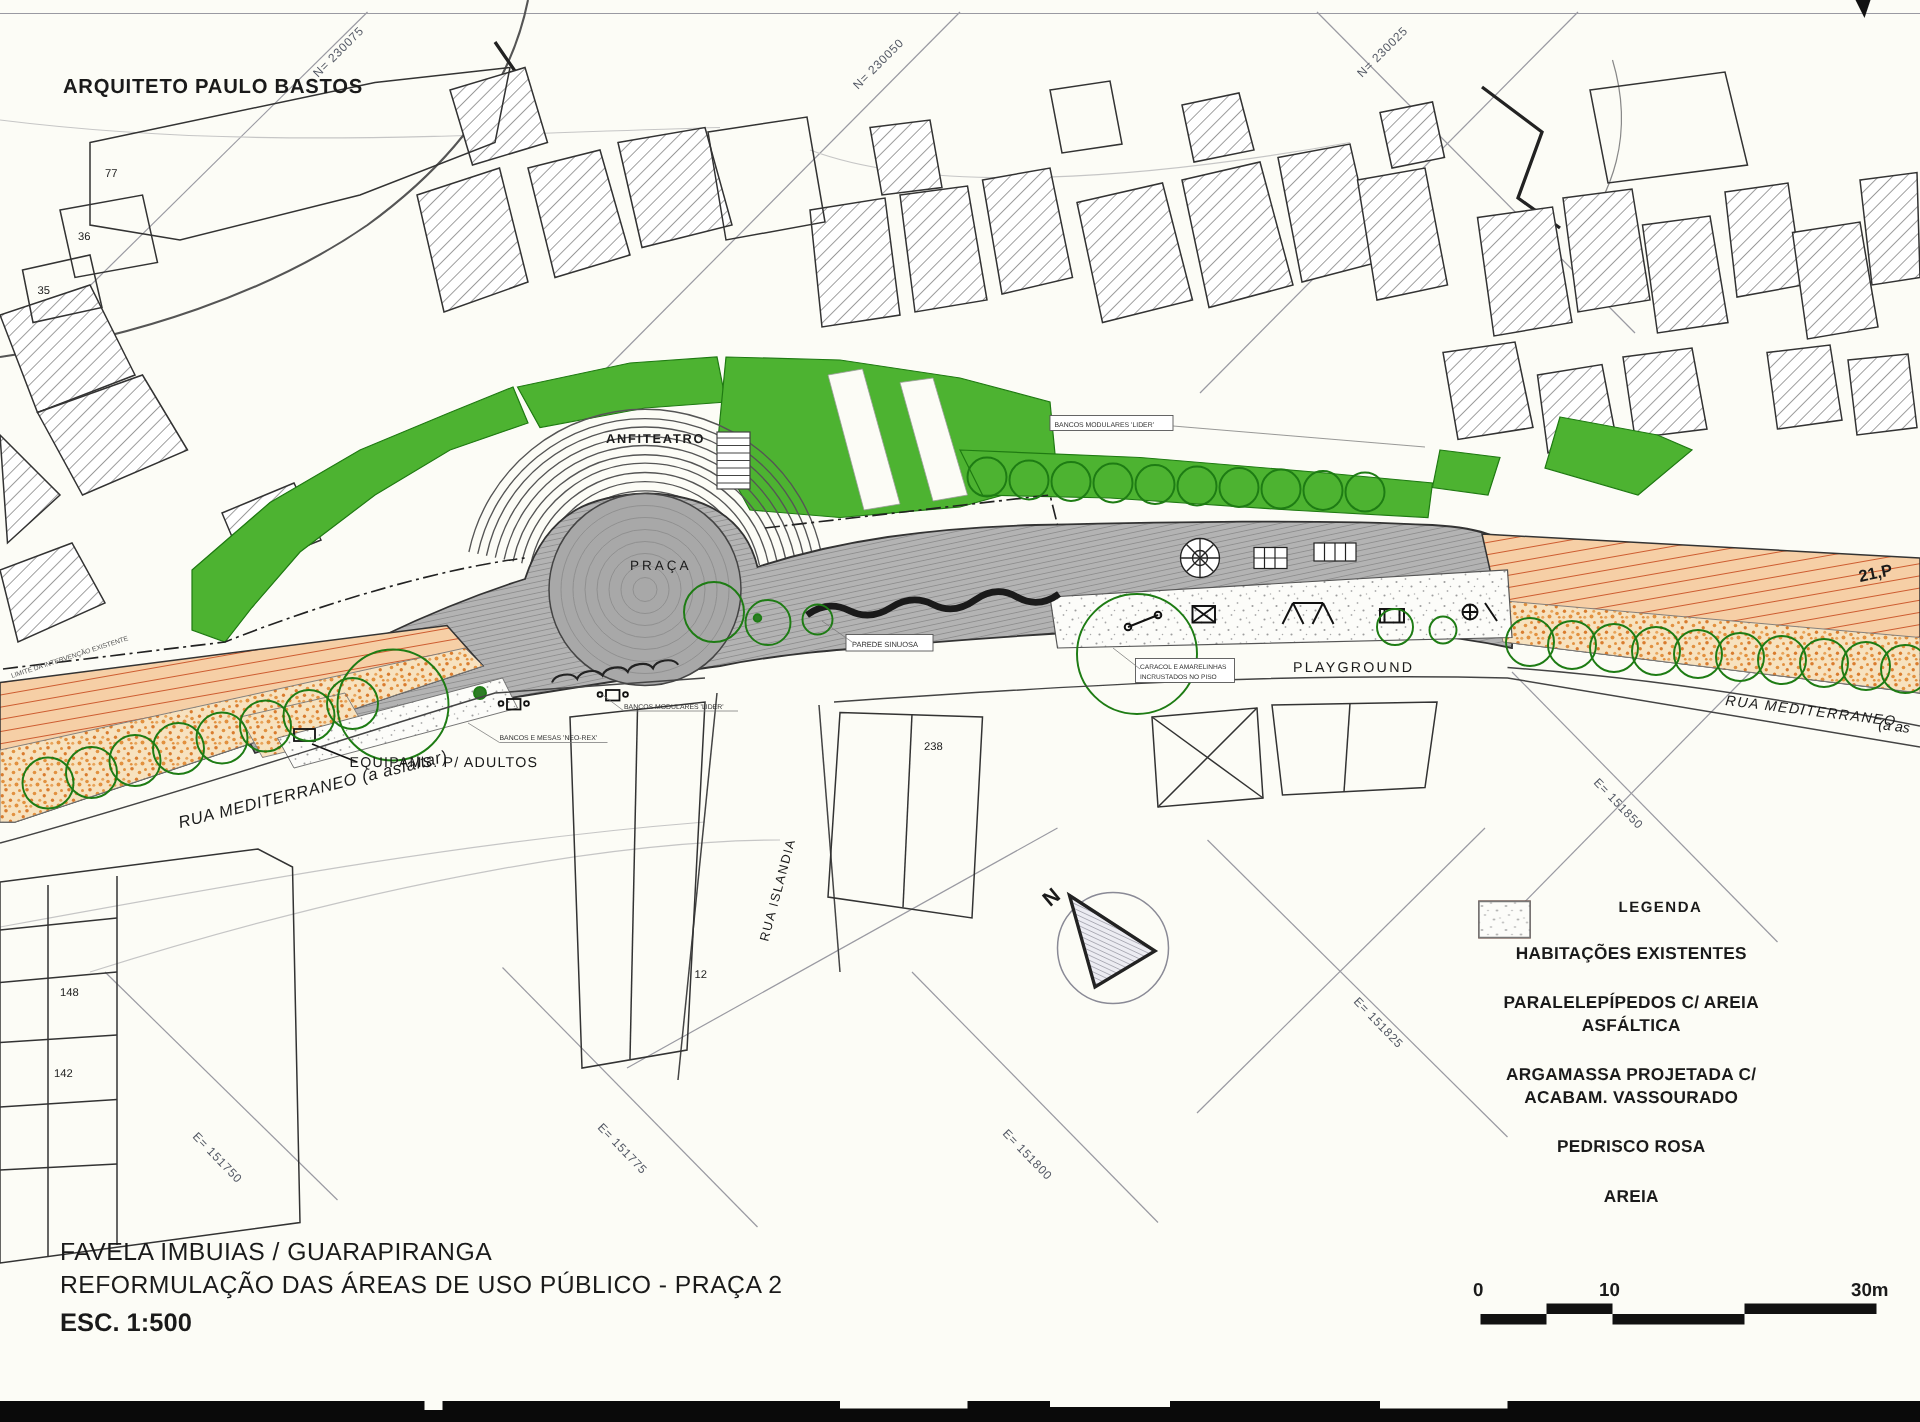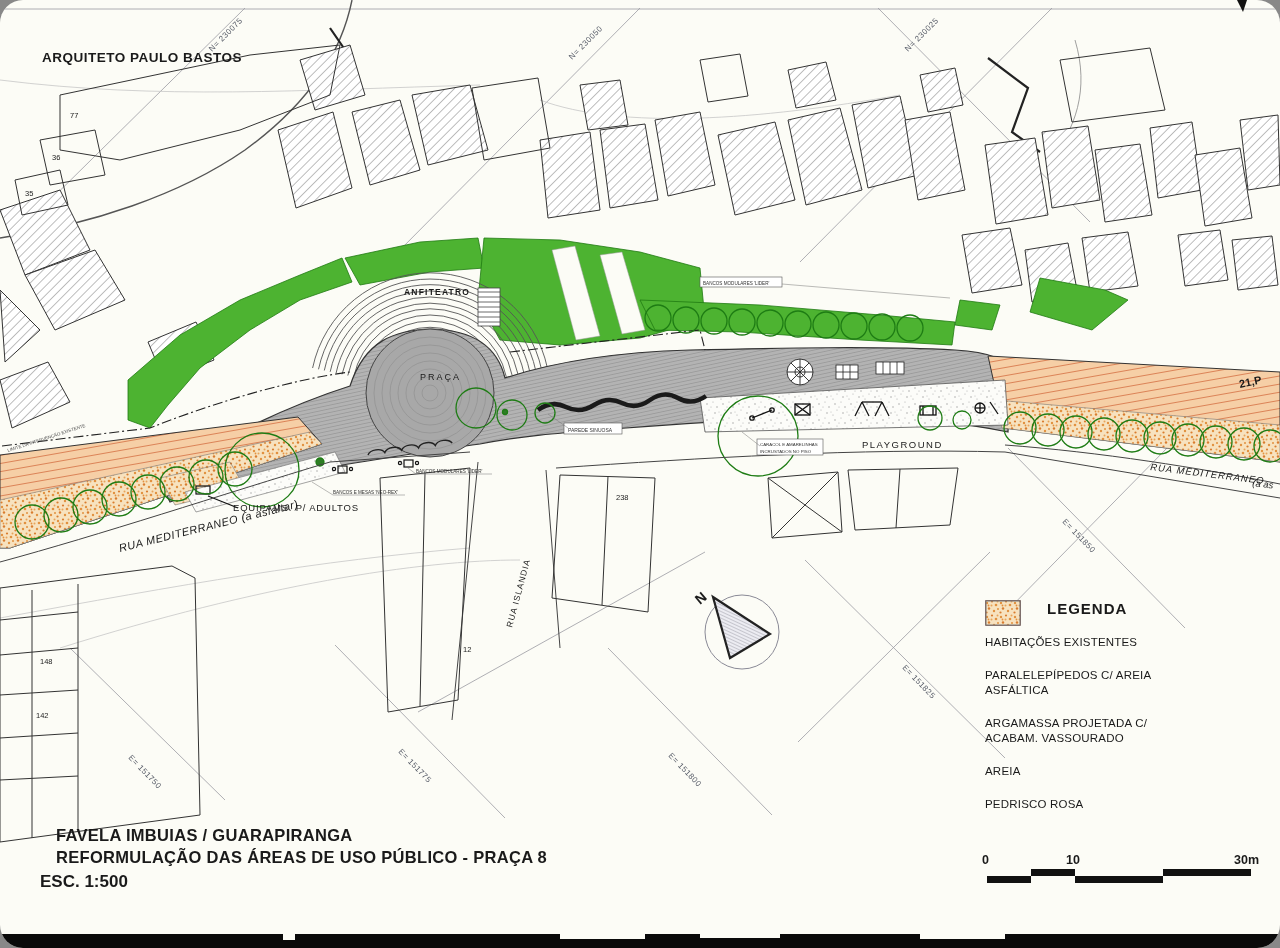--- a/index.html
+++ b/index.html
@@ -1,25 +1,25 @@
 <!DOCTYPE html>
 <html><head>
 <meta charset="utf-8">
 <style>
   html,body{margin:0;padding:0;background:#888;}
   #sheet{position:relative;width:1280px;height:948px;background:#fcfcf6;overflow:hidden;
-         font-family:"Liberation Sans",sans-serif;color:#1a1a1a;border-radius:23px;}
+         font-family:"Liberation Sans",sans-serif;color:#1a1a1a;}
   svg{position:absolute;left:0;top:0;}
   .legend{position:absolute;left:985px;top:600px;width:292px;}
-  .legend-title{margin:0 0 14px 62px;font-size:15px;letter-spacing:1px;font-weight:600;}
+  .legend-title{margin:0 0 14px 94px;font-size:10px;letter-spacing:1px;font-weight:600;}
   .legend-item{display:flex;align-items:flex-start;gap:16px;margin-bottom:14px;}
-  .legend-item .lab{font-size:11.5px;font-weight:400;line-height:1.3;width:205px;padding-top:4px;letter-spacing:.2px;}
+  .legend-item .lab{font-size:11.5px;font-weight:700;line-height:1.3;width:205px;padding-top:4px;letter-spacing:.2px;text-align:center;}
   .swatch{flex:0 0 auto;}
   .titleblock{position:absolute;left:40px;top:824px;}
-  .titleblock .l1,.titleblock .l2{font-size:16.5px;font-weight:bold;letter-spacing:.3px;line-height:1.35;margin-left:16px;}
+  .titleblock .l1,.titleblock .l2{font-size:16.5px;font-weight:normal;letter-spacing:.3px;line-height:1.35;}
   .titleblock .l3{font-size:17px;margin-top:3px;font-weight:600;}
 </style>
 </head>
 <body>
 
 <div id="sheet">
 
 <svg width="1280" height="948" viewBox="0 0 1280 948">
   <defs>
     <pattern id="hatch" width="6.5" height="6.5" patternUnits="userSpaceOnUse" patternTransform="rotate(45)">
@@ -495,32 +495,32 @@
 
   <div class="legend-item">
     <svg class="swatch" width="36" height="26">
       <rect x="1" y="1" width="34" height="24" fill="url(#argamassaLegend)" stroke="#b03a20" stroke-width="1"></rect>
         </svg>
     <span class="lab">ARGAMASSA PROJETADA C/ ACABAM. VASSOURADO</span>
   </div>
 
   <div class="legend-item">
     <svg class="swatch" width="36" height="26">
+      <rect x="1" y="1" width="34" height="24" fill="url(#pedrisco)" stroke="#777" stroke-width="1"></rect>
+        </svg>
+    <span class="lab">PEDRISCO ROSA</span>
+  </div>
+
+  <div class="legend-item">
+    <svg class="swatch" width="36" height="26">
       <rect x="1" y="1" width="34" height="24" fill="url(#areia)" stroke="#777" stroke-width="1"></rect>
         </svg>
     <span class="lab">AREIA</span>
   </div>
-
-  <div class="legend-item">
-    <svg class="swatch" width="36" height="26">
-      <rect x="1" y="1" width="34" height="24" fill="url(#pedrisco)" stroke="#777" stroke-width="1"></rect>
-        </svg>
-    <span class="lab">PEDRISCO ROSA</span>
-  </div>
 </div>
 
 <div class="titleblock">
   <div class="l1">FAVELA IMBUIAS / GUARAPIRANGA</div>
-  <div class="l2">REFORMULAÇÃO DAS ÁREAS DE USO PÚBLICO  -  PRAÇA 8</div>
+  <div class="l2">REFORMULAÇÃO DAS ÁREAS DE USO PÚBLICO  -  PRAÇA 2</div>
   <div class="l3">ESC. 1:500</div>
 </div>
 
 </div>
 
 </body></html>

